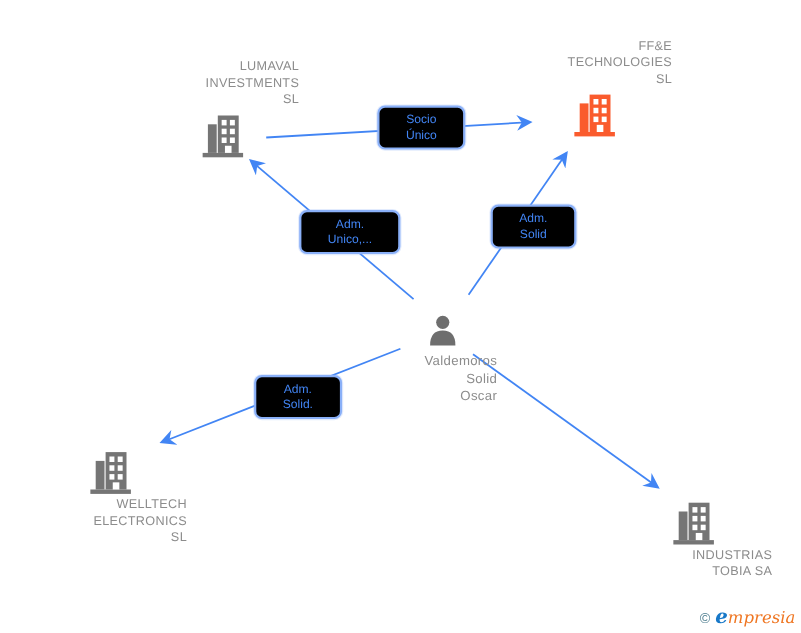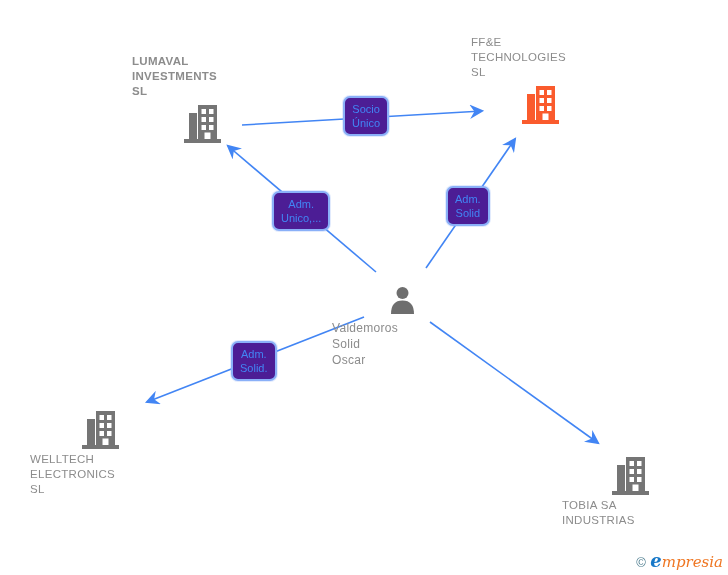--- a/index.html
+++ b/index.html
@@ -6,39 +6,39 @@
   #stage{
     position:relative;
     width:728px;height:575px;
     background:#ffffff;
     font-family:"Liberation Sans", sans-serif;
     overflow:hidden;
   }
   #edges-svg{position:absolute;left:0;top:0;width:728px;height:575px;}
   .node-text{
     position:absolute;
-    text-align:left;
+    text-align:right;
     color:#8c8c8c;
     font-size:11.5px;
     line-height:15px;
     letter-spacing:.3px;
     white-space:nowrap;
   }
   .person-text{font-size:12px;line-height:16px;}
   .node-icon{position:absolute;}
   .edge-label{
     position:absolute;
-    background:#4c1d95;
+    background:#000000;
     border:2px solid #8ab0f8;
     border-radius:7px;
     color:#4285f4;
     font-size:11px;
     line-height:14px;
     text-align:center;
-    padding:4px 7px;
+    padding:4px 24px;
     box-shadow:0 0 0 1px rgba(138,176,248,.25);
     white-space:nowrap;
   }
   .logo{
     position:absolute;
     right:5px;bottom:4px;
     font-family:"DejaVu Serif", serif;
     font-style:italic;
     font-size:14px;
     white-space:nowrap;
@@ -81,21 +81,21 @@
     </defs>
     <g fill="none" stroke-width="1.6" stroke="#4285f4">
       <line x1="242" y1="125" x2="482" y2="111" marker-end="url(#arrow)"></line>
       <line x1="376" y1="272" x2="228" y2="146" marker-end="url(#arrow)"></line>
       <line x1="426" y1="268" x2="515" y2="139" marker-end="url(#arrow)"></line>
       <line x1="364" y1="317" x2="147" y2="402" marker-end="url(#arrow)"></line>
       <line x1="430" y1="322" x2="598" y2="443" marker-end="url(#arrow)"></line>
     </g>
   </svg>
 
-  <div class="node-text" style="left:132px;top:54px;width:140px;font-weight:bold;">
+  <div class="node-text" style="left:132px;top:54px;width:140px;">
     <div>LUMAVAL</div>
     <div>INVESTMENTS</div>
     <div>SL</div>
   </div>
   <div class="node-icon" style="left:184px;top:104px;">
     <svg width="38" height="40" viewBox="0 0 38 40">
       <g fill="#757575">
           <use href="#bldg-shape"></use>
         </g>
     </svg>
@@ -142,22 +142,22 @@
   </div>
 
   <div class="node-icon" style="left:612px;top:456px;">
     <svg width="38" height="40" viewBox="0 0 38 40">
       <g fill="#757575">
           <use href="#bldg-shape"></use>
         </g>
     </svg>
   </div>
   <div class="node-text" style="left:562px;top:498px;width:140px;">
+    <div>INDUSTRIAS</div>
     <div>TOBIA SA</div>
-    <div>INDUSTRIAS</div>
   </div>
 
   <div class="edge-label" style="left:343px;top:96px;">
     <div>Socio</div>
     <div>Único</div>
   </div>
   <div class="edge-label" style="left:272px;top:191px;">
     <div>Adm.</div>
     <div>Unico,...</div>
   </div>

